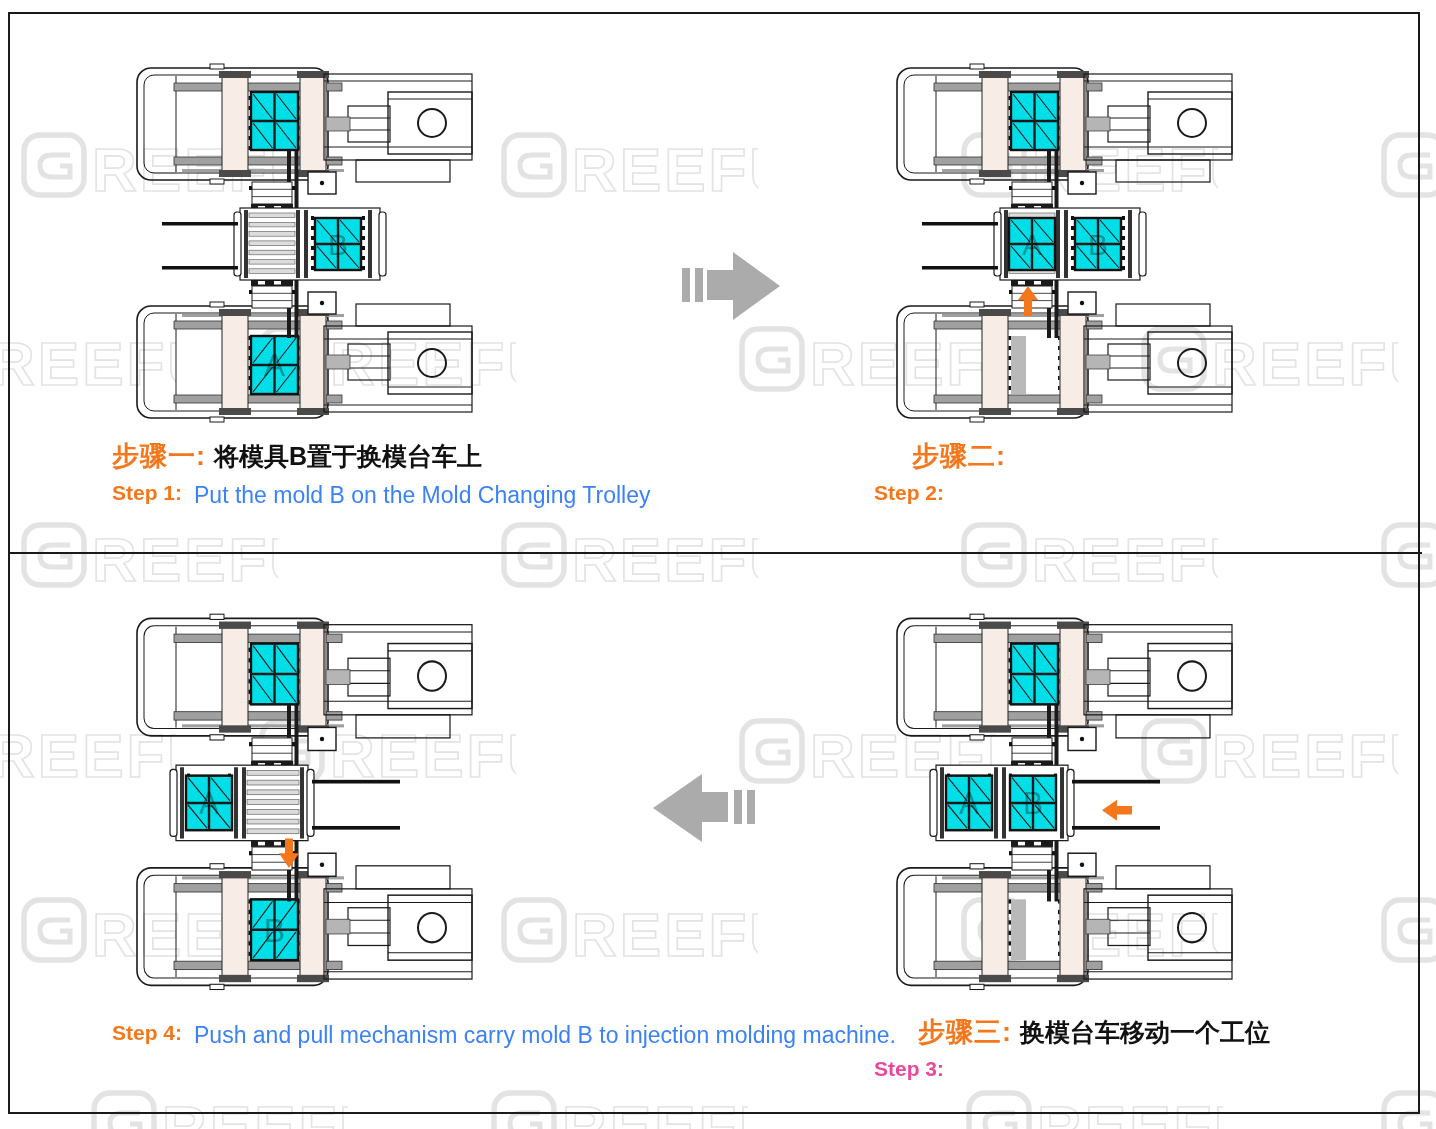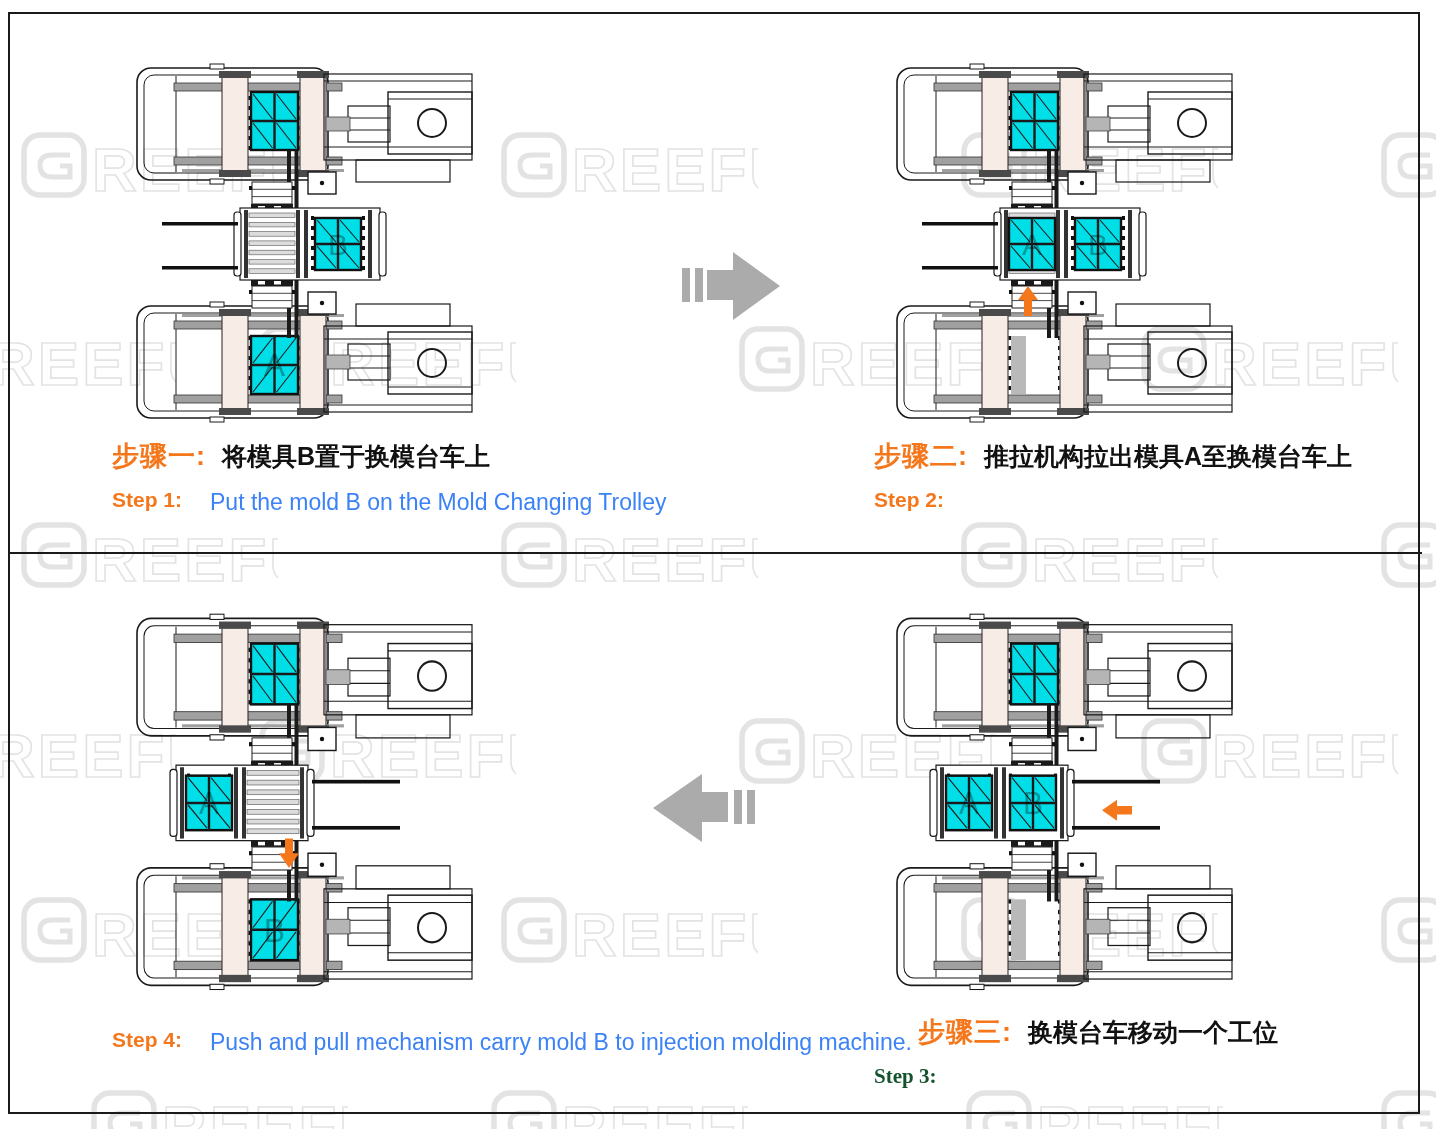--- a/index.html
+++ b/index.html
@@ -7,24 +7,24 @@
          font-family:"Liberation Sans","DejaVu Sans",sans-serif;}
   #wm-layer{position:absolute;inset:0;z-index:1;}
   .wm{position:absolute;}
   #frame{position:absolute;left:8px;top:12px;width:1412px;height:1102px;
          border:2px solid #1a1a1a;box-sizing:border-box;z-index:2;}
   #divider{position:absolute;left:8px;top:552px;width:1414px;height:0;
            border-top:2px solid #1a1a1a;z-index:3;}
   .panel{position:absolute;z-index:4;}
   .flow-arrow{position:absolute;z-index:4;}
   .caption{position:absolute;z-index:5;}
-  .cap-zh{display:flex;align-items:baseline;gap:16px;white-space:nowrap;}
+  .cap-zh{display:flex;align-items:baseline;gap:8px;white-space:nowrap;}
   .zh-label{font-weight:bold;font-size:27px;letter-spacing:1px;}
   .zh-title{font-size:25px;color:#111;font-weight:bold;}
-  .cap-en{display:flex;gap:28px;margin-top:14px;}
+  .cap-en{display:flex;gap:12px;margin-top:7px;}
   .en-label{font-weight:bold;font-size:21px;white-space:nowrap;}
   .en-title{font-size:23px;color:#3b82f6;line-height:1.3;}
 </style>
 </head>
 <body>
 
 <div id="stage">
 
   <div id="wm-layer">
       <div class="wm" style="left: 18px; top: 128px;"><svg width="260" height="80" viewBox="0 0 260 80">
@@ -807,35 +807,34 @@
       <span class="en-label" style="color: rgb(244, 119, 28);">Step 1:</span>
       <div class="en-title">
         <div>Put the mold B on the Mold Changing Trolley</div>
           <div></div>
       </div>
     </div>
   </div>
 
   <div class="caption" style="left:874px;top:438px">
     <div class="cap-zh">
-      <span class="zh-label" style="color: rgb(244, 119, 28);">步骤二:</span>
-      <span class="zh-title">推拉机构拉出模具A至换模台车上</span>
+      <span class="zh-label" style="color: rgb(244, 119, 28); margin-left: 38px;">步骤二:</span>
     </div>
     <div class="cap-en">
       <span class="en-label" style="color: rgb(244, 119, 28);">Step 2:</span>
     </div>
   </div>
 
   <div class="caption" style="left:874px;top:1014px">
     <div class="cap-zh">
       <span class="zh-label" style="color: rgb(244, 119, 28); margin-left: 44px;">步骤三:</span>
       <span class="zh-title">换模台车移动一个工位</span>
     </div>
     <div class="cap-en">
-      <span class="en-label" style="color: #14532d; font-family: Liberation Serif, serif;">Step 3:</span>
+      <span class="en-label" style="color: #ec4899;">Step 3:</span>
     </div>
   </div>
 
   <div class="caption" style="left:112px;top:1014px">
     <div class="cap-en">
       <span class="en-label" style="color: rgb(244, 119, 28);">Step 4:</span>
       <div class="en-title">
         <div>Push and pull mechanism carry mold B to injection molding machine.</div>
           <div></div>
       </div>

